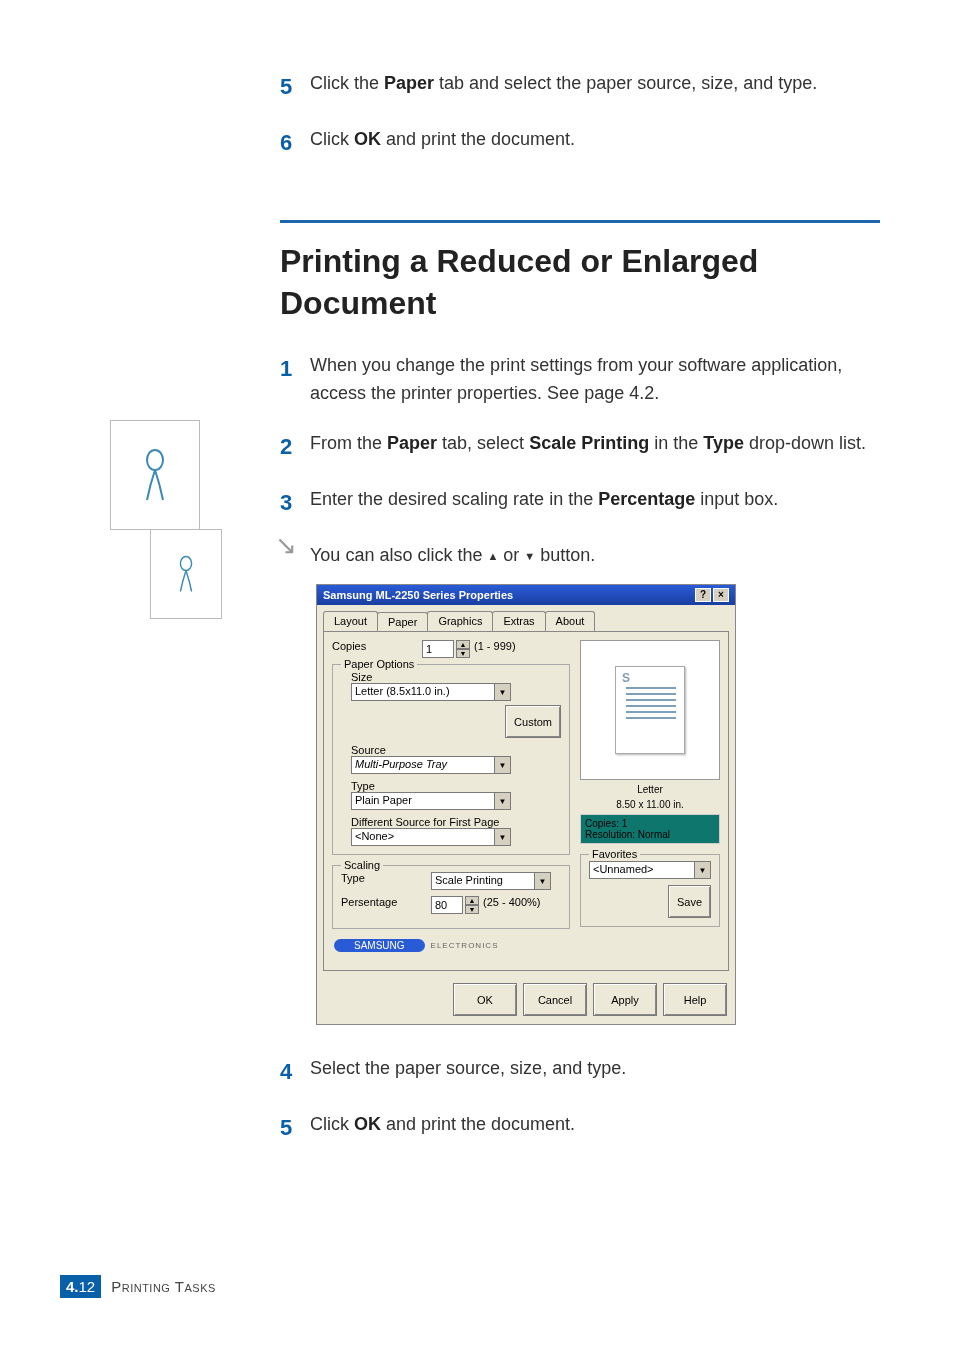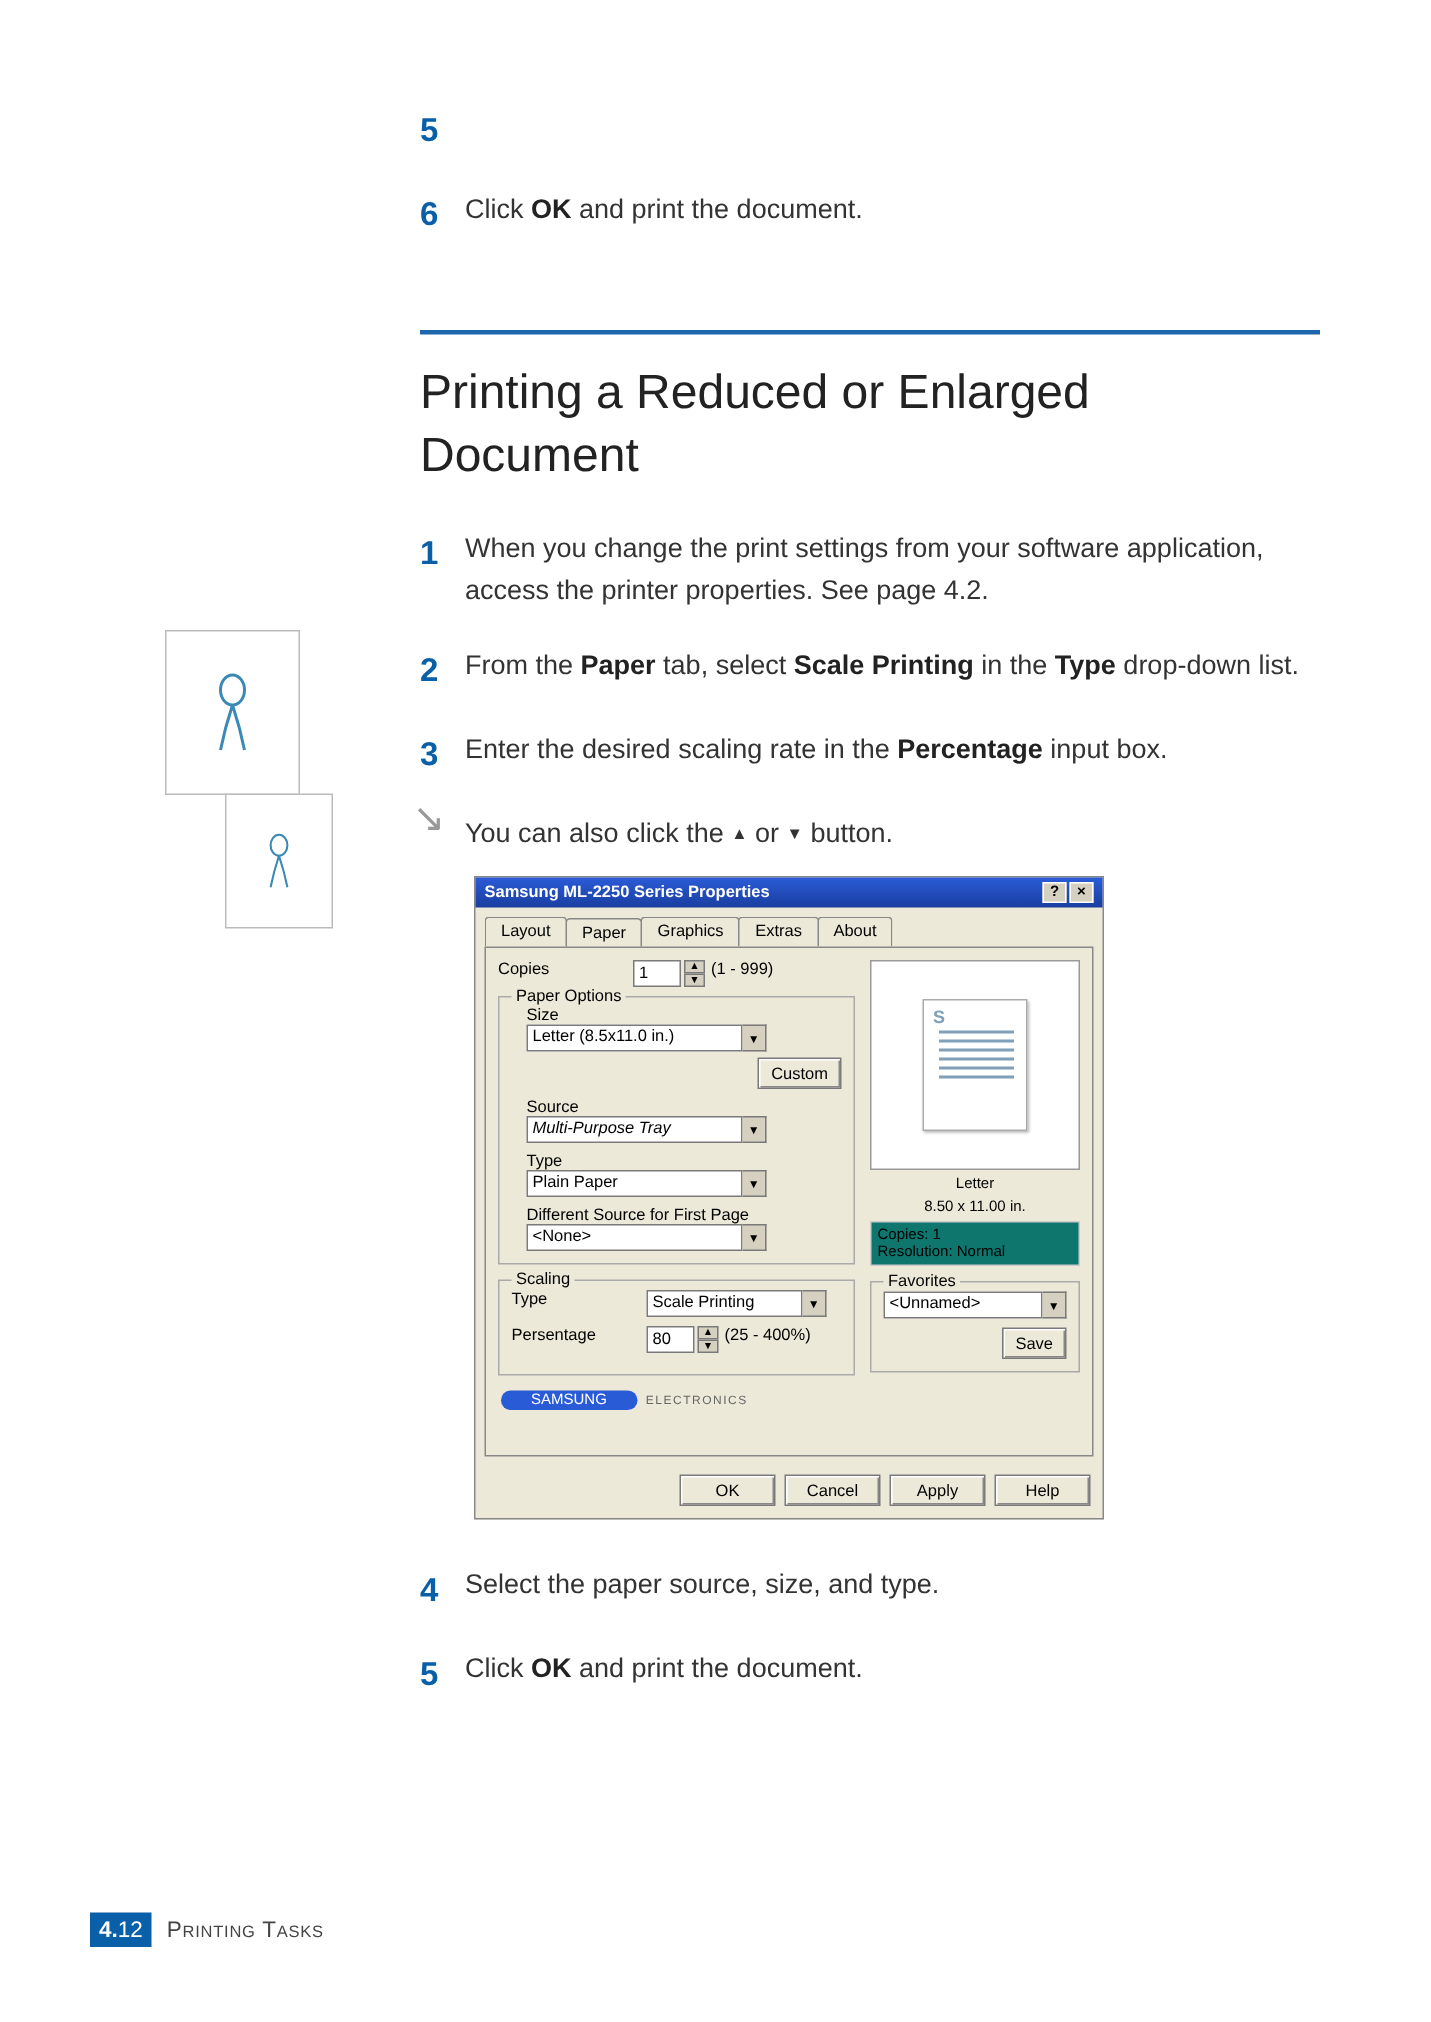--- a/index.html
+++ b/index.html
@@ -4,21 +4,21 @@
 <style>
   * { box-sizing: border-box; margin: 0; padding: 0; }
   html, body { width: 954px; height: 1348px; background: #fff; font-family: Verdana, Arial, sans-serif; color: #333; }
   .page { position: relative; width: 954px; height: 1348px; padding: 70px 60px 50px 60px; }
   .content-col { margin-left: 220px; width: 600px; }
   .step-row { display: flex; align-items: flex-start; margin-bottom: 22px; font-size: 18px; line-height: 1.55; color: #333; }
   .step-num { color: #0a5fa9; font-weight: bold; font-size: 22px; width: 30px; flex-shrink: 0; }
   .step-body { flex: 1; }
   .step-body b { font-weight: bold; color: #222; }
   .sub { margin-left: 30px; font-size: 18px; line-height: 1.55; margin-bottom: 14px; }
-  .section-heading { font-size: 32px; font-weight: normal; color: #222; line-height: 1.3; margin-bottom: 28px; }
+  .section-heading { font-size: 32px; font-weight: bold; color: #222; line-height: 1.3; margin-bottom: 28px; }
   .blue-rule { height: 0; border-top: 3px solid #1d66ad; margin-bottom: 18px; margin-top: 60px; width: 600px; }
   .intro { font-size: 18px; margin-bottom: 22px; }
   .side-figure { position: absolute; left: 110px; top: 420px; }
   .sf-box { width: 90px; height: 110px; border: 1px solid #bbb; background: #fff; display: flex; align-items: center; justify-content: center; margin-bottom: -1px; }
   .sf-box.small { width: 72px; height: 90px; margin-left: 40px; }
   .arrow-down { position: absolute; left: 165px; top: 110px; font-size: 26px; color: #999; }
   
   .dialog-wrap { margin-left: 36px; margin-top: 6px; margin-bottom: 30px; width: 420px; }
   .dialog { width: 100%; border: 1px solid #888; font-family: Tahoma, Verdana, Arial, sans-serif; font-size: 11px; color: #000; background: #ece9d8; }
   .titlebar { background: linear-gradient(#2a5bd7, #1a3ea0); color: #fff; padding: 3px 6px; font-weight: bold; display: flex; align-items: center; justify-content: space-between; }
@@ -32,21 +32,21 @@
   .right-col { width: 140px; }
   .fld-row { display: flex; align-items: flex-start; margin-bottom: 6px; }
   .fld-label { width: 90px; }
   .fieldset { border: 1px solid #aaa; padding: 6px 8px 8px 8px; margin-bottom: 10px; position: relative; }
   .fieldset-title { position: absolute; top: -7px; left: 8px; background: #ece9d8; padding: 0 3px; font-size: 11px; }
   .inp { border: 1px solid #7a7a7a; background: #fff; height: 18px; padding: 1px 3px; font-size: 11px; width: 32px; }
   .note { font-size: 11px; margin-left: 4px; }
   .combo { display: flex; align-items: stretch; }
   .combo .cb-field { flex: 1; border: 1px solid #7a7a7a; background: #fff; height: 18px; padding: 1px 3px; font-size: 11px; }
   .combo .cb-btn { width: 16px; border: 1px solid #7a7a7a; border-left: none; background: #d5d0c0; display: flex; align-items: center; justify-content: center; font-size: 8px; }
-  .dbtn { border: 1px solid #7a7a7a; background: #ece9d8; padding: 2px 8px; height: 21px; font-size: 11px; box-shadow: inset 1px 1px 0 #fff, inset -1px -1px 0 #888; }
+  .dbtn { border: 1px solid #7a7a7a; background: #ece9d8; padding: 2px 8px; height: 33px; font-size: 11px; box-shadow: inset 1px 1px 0 #fff, inset -1px -1px 0 #888; }
   .spin { display: inline-flex; flex-direction: column; margin-left: 2px; }
   .spin .sbtn { width: 14px; height: 9px; border: 1px solid #7a7a7a; background: #d5d0c0; font-size: 7px; line-height: 7px; text-align: center; }
   .preview-box { border: 1px solid #999; background: #fff; height: 140px; display: flex; flex-direction: column; align-items: center; justify-content: center; margin-bottom: 4px; }
   .preview-page { width: 70px; height: 88px; border: 1px solid #aaa; box-shadow: 1px 1px 2px rgba(0,0,0,.3); position: relative; background: #fff; }
   .preview-s { position: absolute; top: 4px; left: 6px; font-size: 12px; color: #7fa0b8; font-weight: bold; }
   .preview-lines { position: absolute; top: 20px; left: 10px; right: 8px; }
   .pl { height: 2px; background: #7fa0b8; margin-bottom: 4px; }
   .preview-caption { font-size: 10px; text-align: center; margin-bottom: 4px; }
   .info-strip { background: #0f766e; border: 1px solid #ccc; padding: 3px 4px; font-size: 10px; margin-bottom: 10px; }
   .dlg-bottom { display: flex; justify-content: flex-end; gap: 6px; padding: 6px 8px 8px 8px; }
@@ -61,20 +61,23 @@
   .tri { font-size: 11px; line-height: 1; display: inline-block; vertical-align: middle; }
 </style>
 </head>
 <body>
 
 <div class="page">
 
   <div class="content-col">
     <div class="step-row">
       <div class="step-num">5</div>
+      <div class="step-body">
+        <span>Click the </span><b>Paper</b><span> tab and select the paper source, size, and type.</span>
+      </div>
     </div>
     <div class="step-row">
       <div class="step-num">6</div>
       <div class="step-body">
         <span>Click </span><b>OK</b><span> and print the document.</span>
       </div>
     </div>
 
     <div class="blue-rule"></div>
     <h1 class="section-heading">Printing a Reduced or Enlarged Document</h1>

